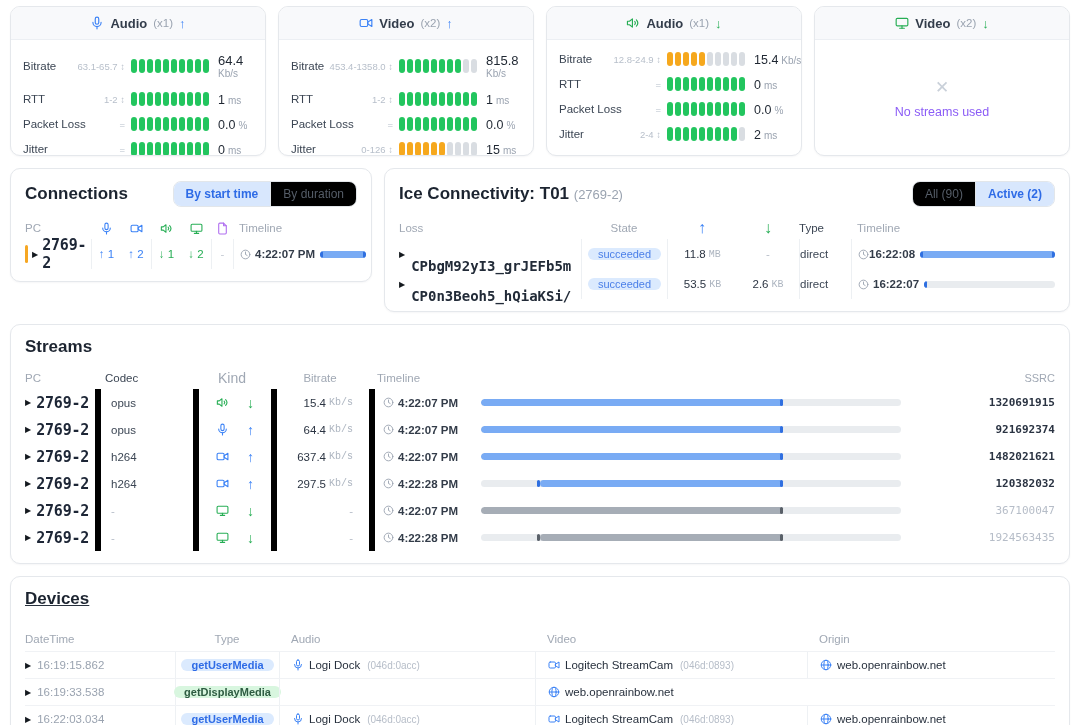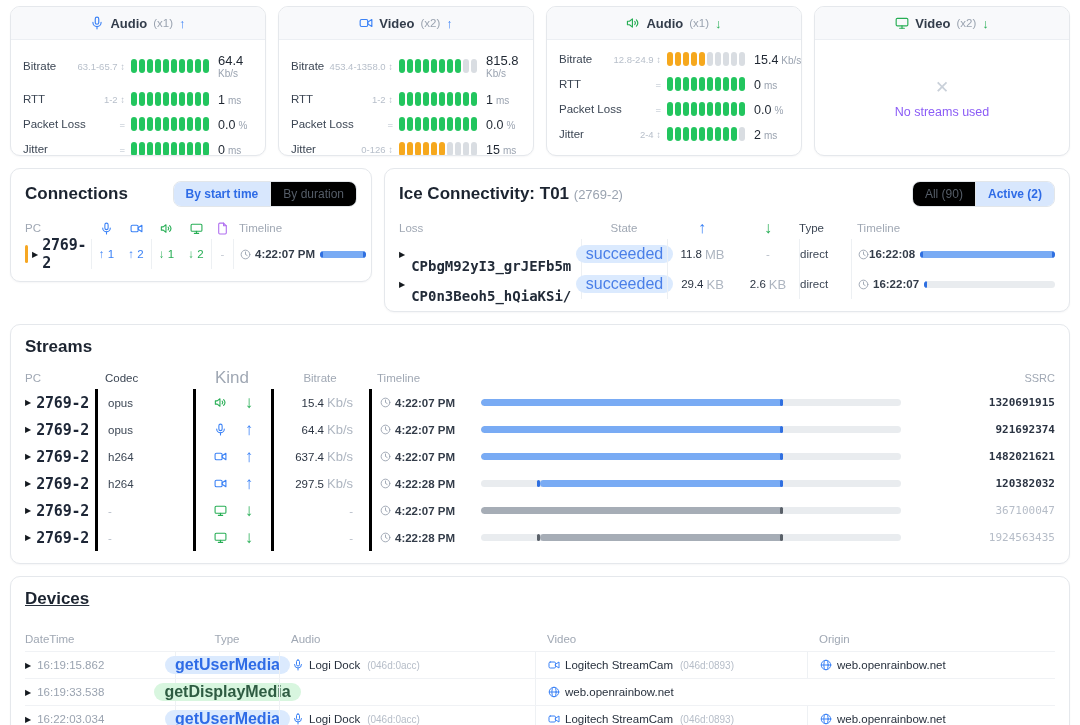--- a/index.html
+++ b/index.html
@@ -89,39 +89,39 @@
   .ice-hdr { height:22px; }
   .ice-row { height:30px; }
   .ig-pair { width:182px; flex:none; display:flex; align-items:center; gap:6px; }
   .ig-state { width:86px; flex:none; display:flex; justify-content:center; align-items:center; align-self:stretch; }
   .ig-up { width:70px; flex:none; text-align:center; align-self:stretch; display:flex; align-items:center; justify-content:center; }
   .ig-down { width:62px; flex:none; text-align:center; display:flex; align-items:center; justify-content:center; }
   .ig-type { width:52px; flex:none; font-size:11.5px; color:#3c4654; align-self:stretch; display:flex; align-items:center; }
   .ig-tl { flex:1; display:flex; align-items:center; gap:5px; align-self:stretch; padding-left:6px; }
   .ice-row .divL { border-left:1px solid #edf0f3; }
   .pairname { font-size:14px; font-weight:700; color:#222b38;margin-top:24px; }
-  .pill { border-radius:20px; padding:0 10px; font-size:16px; display:inline-block; white-space:nowrap; }
+  .pill { border-radius:20px; padding:0 10px; font-size:11px; display:inline-block; white-space:nowrap; }
   .pill.blue { background:#dbeafe; color:#4a7fe8; }
   .pill.green { background:#d8f6df; color:#2e5c42; font-weight:600; }
   .pill.blue.bold { font-weight:600; color:#2e6be6; }
   .numv { font-size:11.5px; color:#2b3442; }
-  .numu { font-size:13px; color:#adb5c0; margin-left:3px; }
+  .numu { font-size:10px; color:#adb5c0; margin-left:3px;font-family:Liberation Mono, monospace; }
 
   
   .st-hdr, .st-row { display:flex; align-items:center; }
   .st-hdr { height:22px; }
   .st-row { height:27px; }
   .sg-pc { width:70px; flex:none; display:flex; align-items:center; gap:5px; }
   .sg-codec { width:98px; flex:none; padding-left:10px; font-size:11.5px; color:#3c4654; align-self:stretch; display:flex; align-items:center; }
-  .sg-kind { width:78px; flex:none; display:flex; align-items:center; justify-content:center; gap:18px; align-self:stretch; font-size:17px; }
+  .sg-kind { width:78px; flex:none; display:flex; align-items:center; justify-content:center; gap:18px; align-self:stretch; font-size:14px; }
   .sg-bitrate { width:98px; flex:none; text-align:right; padding-right:16px; align-self:stretch; display:flex; align-items:center; justify-content:flex-end; }
   .sg-time { width:112px; flex:none; display:flex; align-items:center; gap:5px; align-self:stretch; padding-left:8px; }
   .sg-bar { flex:1; }
   .sg-ssrc { width:140px; flex:none; text-align:right; font-size:11px; }
-  .st-row .divL { border-left:3px solid #000000; }
+  .st-row .divL { border-left:6px solid #000000; }
   .st-hdr .sg-kind { justify-content:center; }
   .st-hdr .sg-bitrate { justify-content:center; padding-right:0; }
   .ssrc-on { color:#2a3342; font-weight:700; }
   .ssrc-off { color:#b6bdc8; }
   .dash { color:#b6bdc8; font-size:11.5px; }
 
   
   .dv-hdr, .dv-row { display:flex; align-items:center; }
   .dv-hdr { height:24px; }
   .dv-row { height:27px; border-top:1px solid #f0f2f5; }
@@ -587,21 +587,21 @@
           </div>
           <div class="ice-row">
             <div class="ig-pair">
               <span class="tri">▶</span>
               <span class="pairname mono">CP0n3Beoh5_hQiaKSi/</span>
             </div>
             <div class="ig-state divL">
               <span class="pill blue">succeeded</span>
             </div>
             <div class="ig-up divL">
-              <span class="numv">29.4</span>
+              <span class="numv">53.5</span>
               <span class="numu">KB</span>
             </div>
             <div class="ig-down">
               <span class="numv">2.6</span>
               <span class="numu">KB</span>
             </div>
             <div class="ig-type divL">direct</div>
             <div class="ig-tl divL">
               <span style="display: inline-flex; align-items: center; gap: 4px;">
                 <span class="icon clockic">

